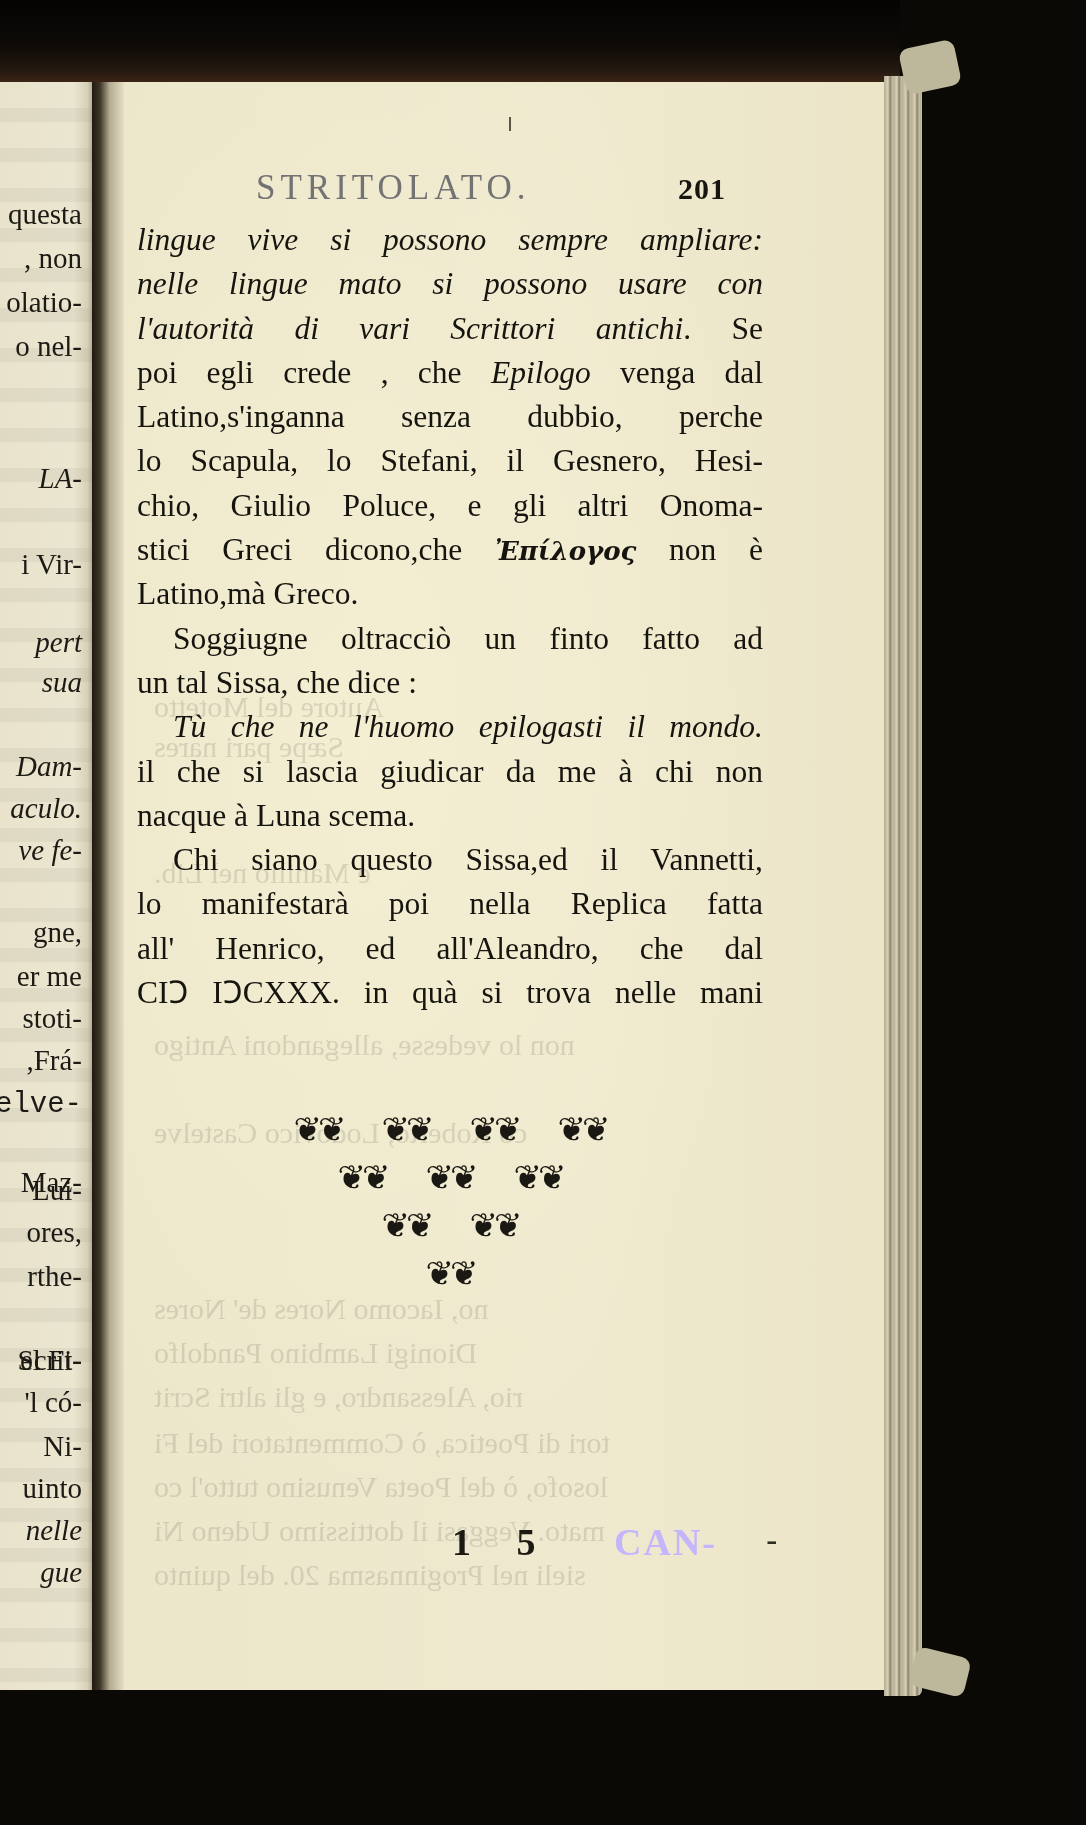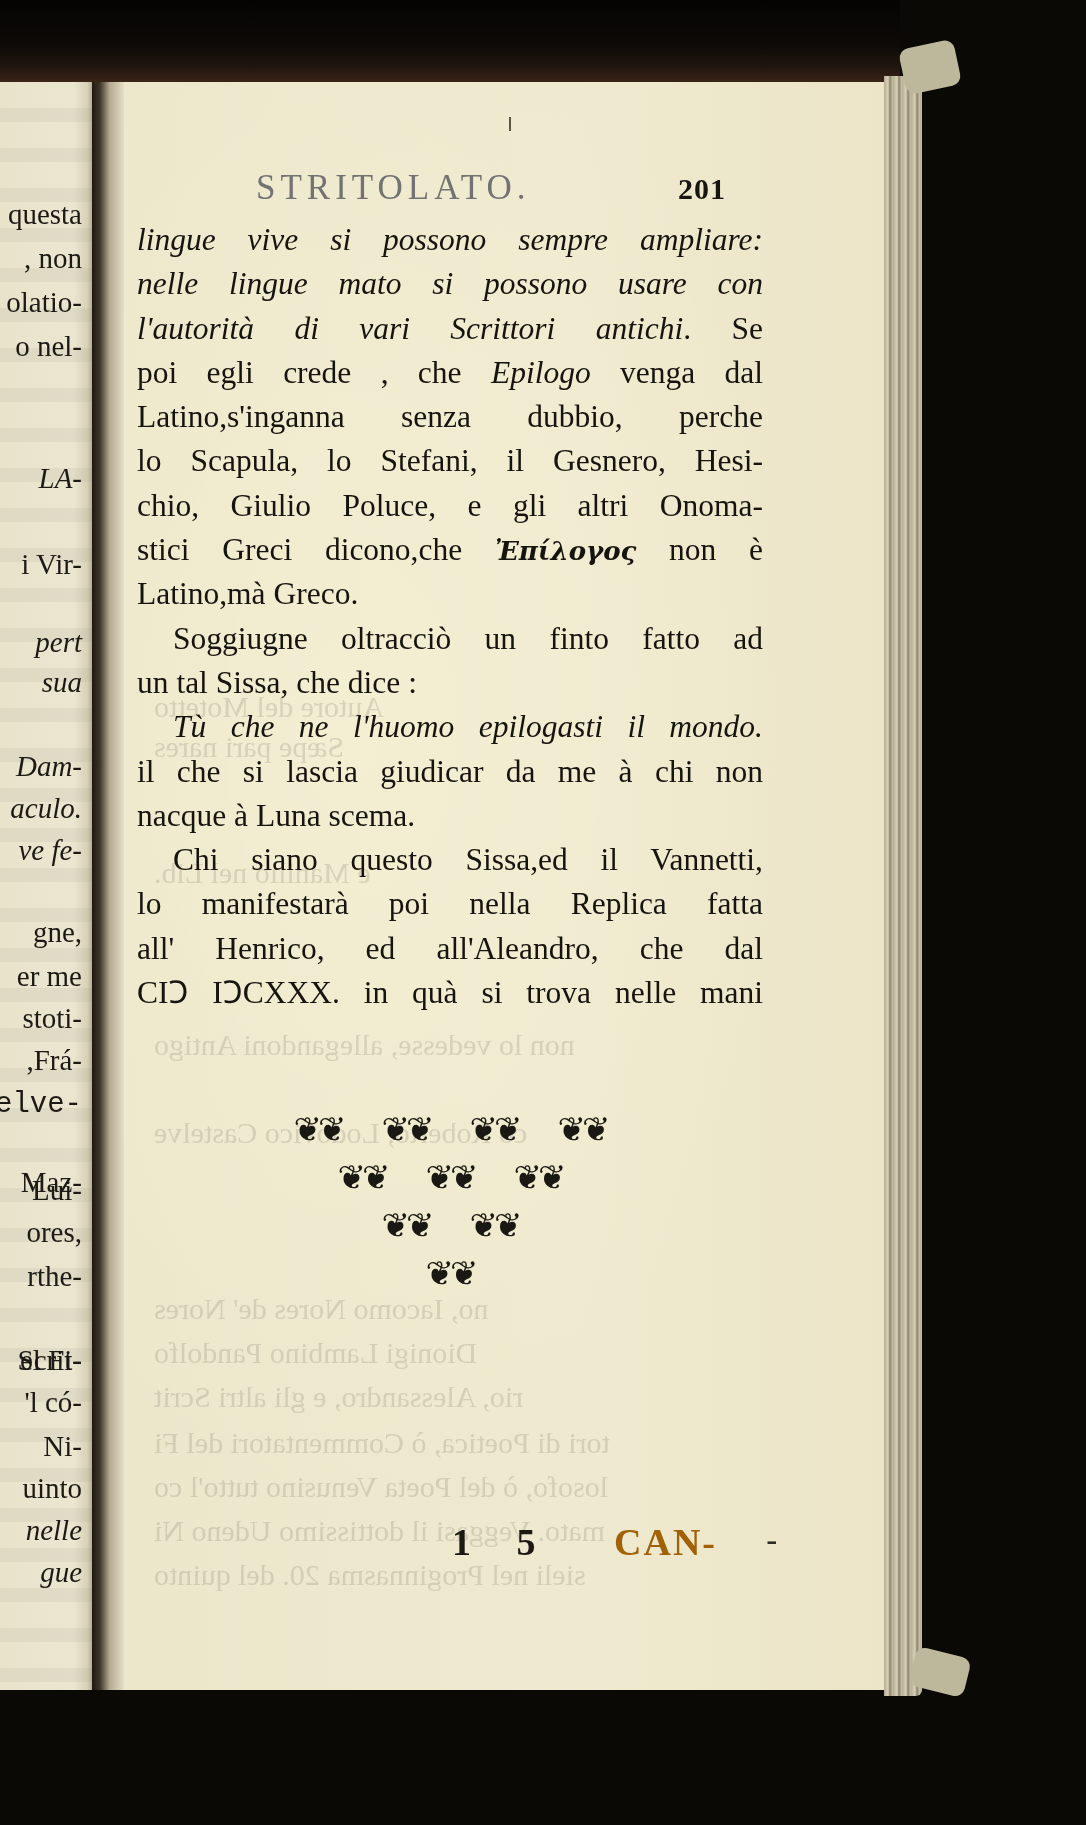--- a/index.html
+++ b/index.html
@@ -89,21 +89,21 @@
     font-family: "DejaVu Sans", sans-serif; font-size: 34px; line-height: 42px;
     color: #1a1812; text-align: center; letter-spacing: -4px; font-weight: bold;
   }
 
   .signature {
     position: absolute; left: 452px; top: 1520px; font-family: "Liberation Serif", serif;
     font-size: 38px; font-weight: bold; color: #1b1912; letter-spacing: 18px;
   }
   .catchword {
     position: absolute; left: 614px; top: 1520px; font-family: "Liberation Serif", serif;
-    font-size: 38px; font-weight: bold; color: #a16207; letter-spacing: 2px;
+    font-size: 38px; font-weight: bold; color: #c4b5fd; letter-spacing: 2px;
   }
   .catchword-dash {
     position: absolute; left: 766px; top: 1520px; font-size: 34px; color: #2f2c22;
   }
   .tiny-mark {
     position: absolute; left: 509px; top: 117px; width: 2px; height: 14px; background: #5a5446;
   }
 </style>
 </head>
 <body>

